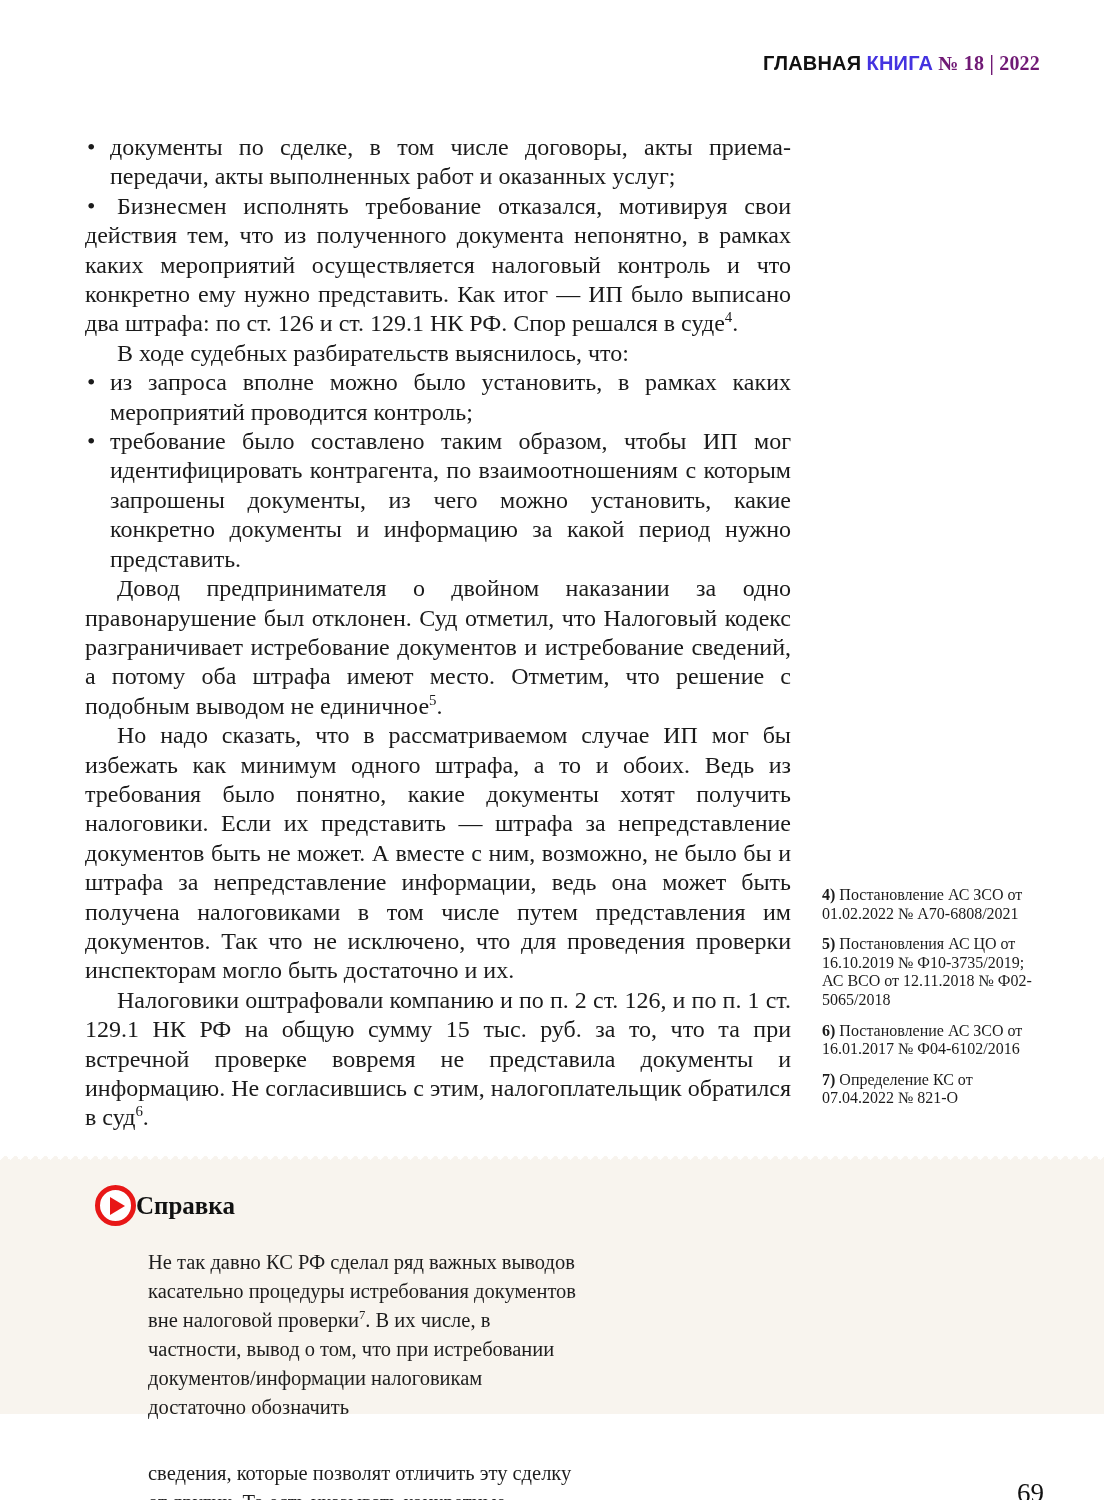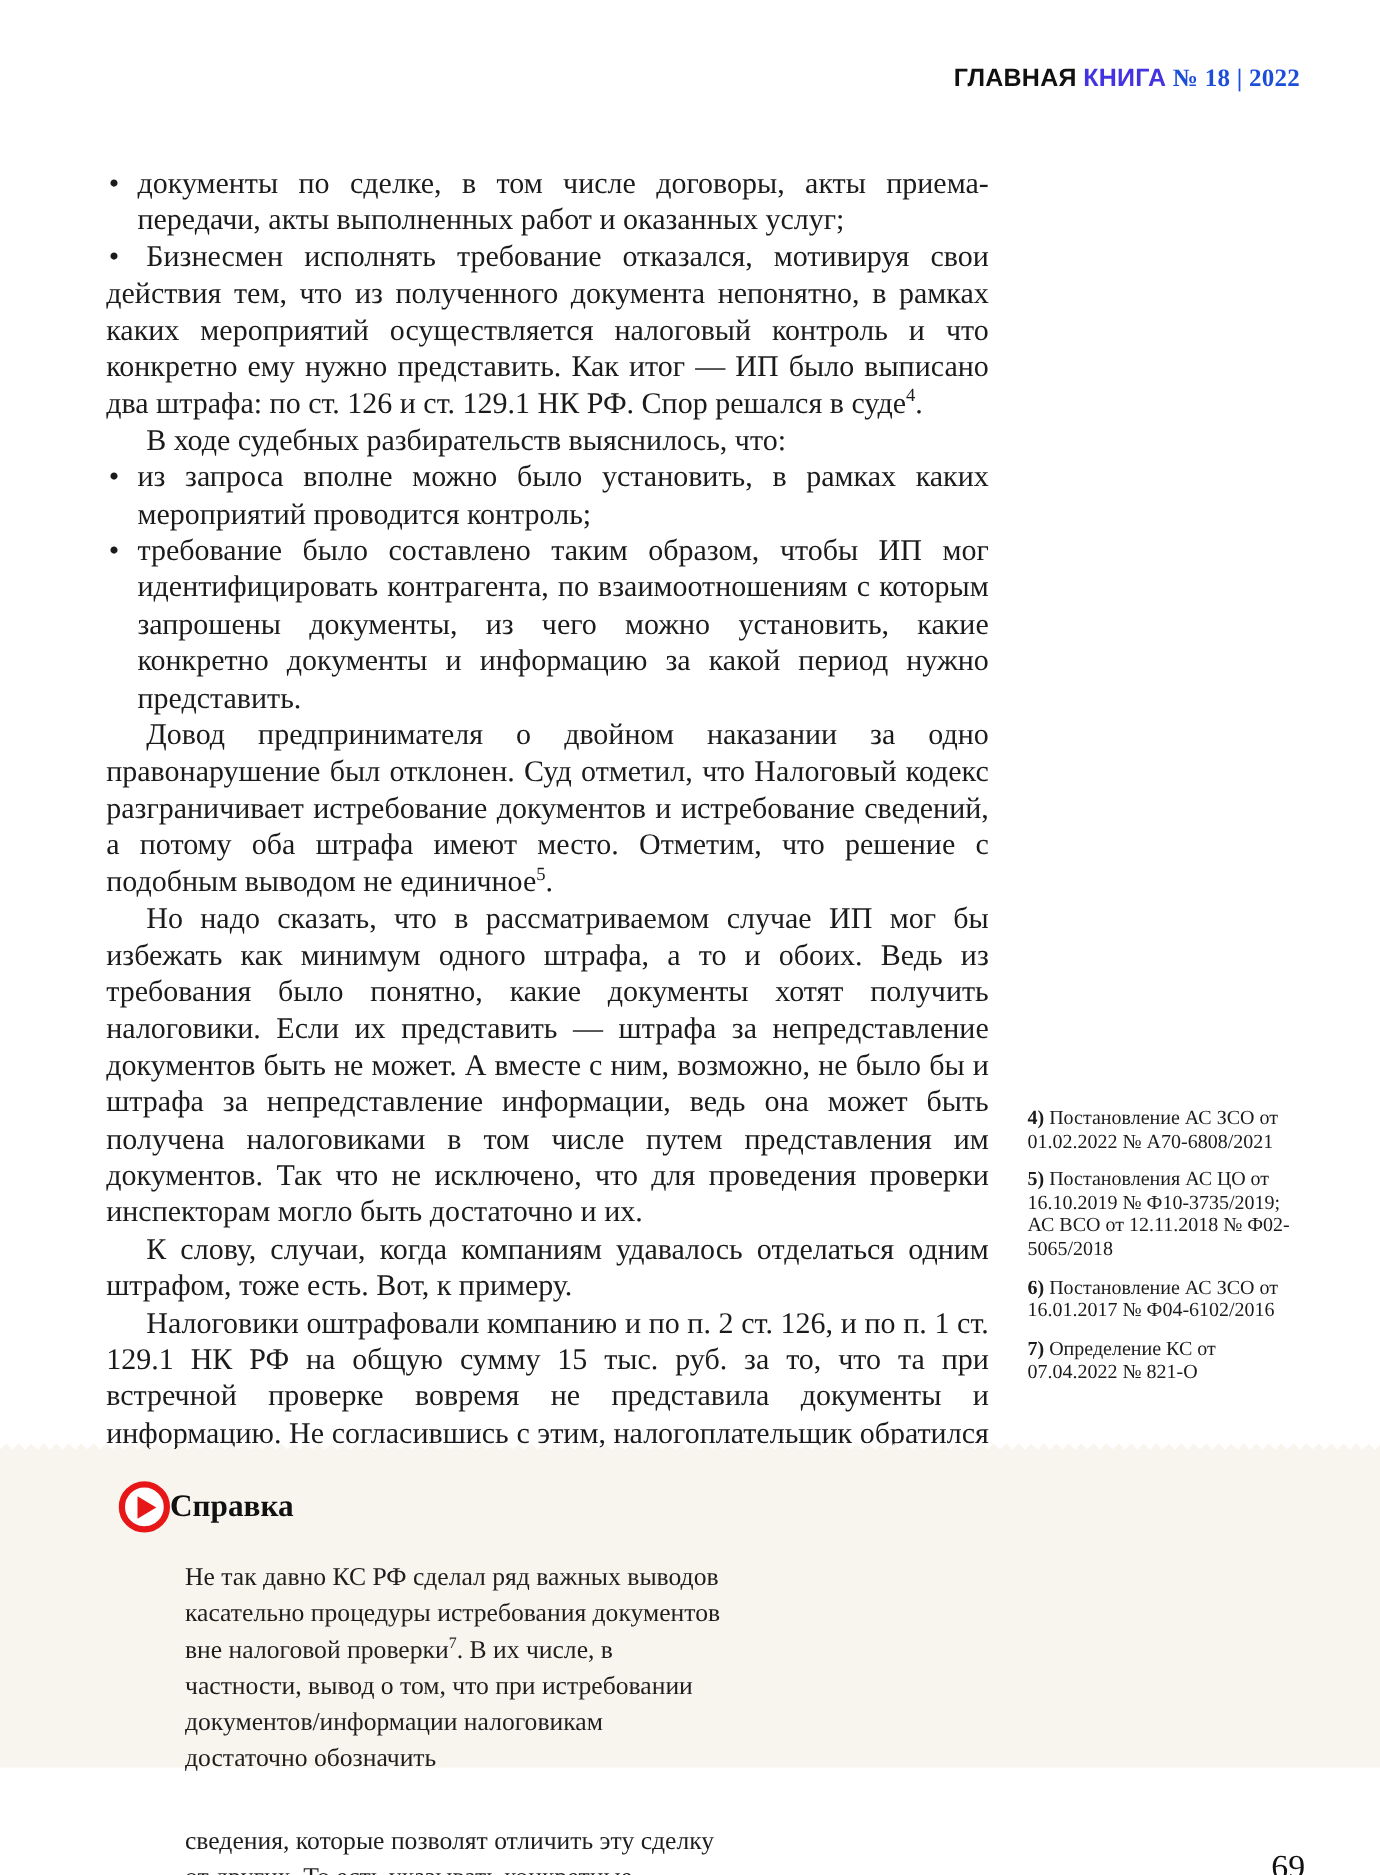--- a/index.html
+++ b/index.html
@@ -20,21 +20,21 @@
     top: 52px;
     right: 64px;
     font-size: 20px;
     font-weight: bold;
     letter-spacing: 0.2px;
     white-space: nowrap;
   }
   .brand { font-family: "Liberation Sans", "DejaVu Sans", sans-serif; font-weight: 800; }
   .brand-black { color: #111111; margin-top: 28px; }
   .brand-accent { color: #4433e0; margin-top: 36px; }
-  .issue { font-family: "Liberation Serif", serif; color: #1d4ed8; font-weight: bold; }
+  .issue { font-family: "Liberation Serif", serif; color: #701a75; font-weight: bold; }
 
   
   .article {
     position: absolute;
     left: 85px;
     top: 133px;
     width: 706px;
     font-size: 24px;
     line-height: 29.4px;
     text-align: justify;
@@ -162,21 +162,20 @@
 
   <div class="article">
     <p class="p-bullet"><span class="bullet-dot">•</span><span>документы по сделке, в том числе договоры, акты приема-передачи, акты выполненных работ и оказанных услуг;</span></p>
     <p class="p-bullet"><span class="bullet-dot">•</span></p>
     <p class="p-indent"><span>Бизнесмен исполнять требование отказался, мотивируя свои действия тем, что из полученного документа непонятно, в рамках каких мероприятий осуществляется налоговый контроль и что конкретно ему нужно представить. Как итог — ИП было выписано два штрафа: по ст. 126 и ст. 129.1 НК РФ. Спор решался в суде</span><sup>4</sup><span>.</span></p>
     <p class="p-indent"><span>В ходе судебных разбирательств выяснилось, что:</span></p>
     <p class="p-bullet"><span class="bullet-dot">•</span><span>из запроса вполне можно было установить, в рамках каких мероприятий проводится контроль;</span></p>
     <p class="p-bullet"><span class="bullet-dot">•</span><span>требование было составлено таким образом, чтобы ИП мог идентифицировать контрагента, по взаимоотношениям с которым запрошены документы, из чего можно установить, какие конкретно документы и информацию за какой период нужно представить.</span></p>
     <p class="p-indent"><span>Довод предпринимателя о двойном наказании за одно правонарушение был отклонен. Суд отметил, что Налоговый кодекс разграничивает истребование документов и истребование сведений, а потому оба штрафа имеют место. Отметим, что решение с подобным выводом не единичное</span><sup>5</sup><span>.</span></p>
     <p class="p-indent"><span>Но надо сказать, что в рассматриваемом случае ИП мог бы избежать как минимум одного штрафа, а то и обоих. Ведь из требования было понятно, какие документы хотят получить налоговики. Если их представить — штрафа за непредставление документов быть не может. А вместе с ним, возможно, не было бы и штрафа за непредставление информации, ведь она может быть получена налоговиками в том числе путем представления им документов. Так что не исключено, что для проведения проверки инспекторам могло быть достаточно и их.</span></p>
-    <p class="p-indent"><span>К слову, случаи, когда компаниям удавалось отделаться одним штрафом, тоже есть. Вот, к примеру.</span></p>
     <p class="p-indent"><span>Налоговики оштрафовали компанию и по п. 2 ст. 126, и по п. 1 ст. 129.1 НК РФ на общую сумму 15 тыс. руб. за то, что та при встречной проверке вовремя не представила документы и информацию. Не согласившись с этим, налогоплательщик обратился в суд</span><sup>6</sup><span>.</span></p>
   </div>
 
   <div class="footnotes">
     <div class="footnote"><span class="fn-num">4)</span> <span>Постановление АС ЗСО от 01.02.2022 № А70-6808/2021</span></div>
     <div class="footnote"><span class="fn-num">5)</span> <span>Постановления АС ЦО от 16.10.2019 № Ф10-3735/2019; АС ВСО от 12.11.2018 № Ф02-5065/2018</span></div>
     <div class="footnote"><span class="fn-num">6)</span> <span>Постановление АС ЗСО от 16.01.2017 № Ф04-6102/2016</span></div>
     <div class="footnote"><span class="fn-num">7)</span> <span>Определение КС от 07.04.2022 № 821-О</span></div>
   </div>
 

